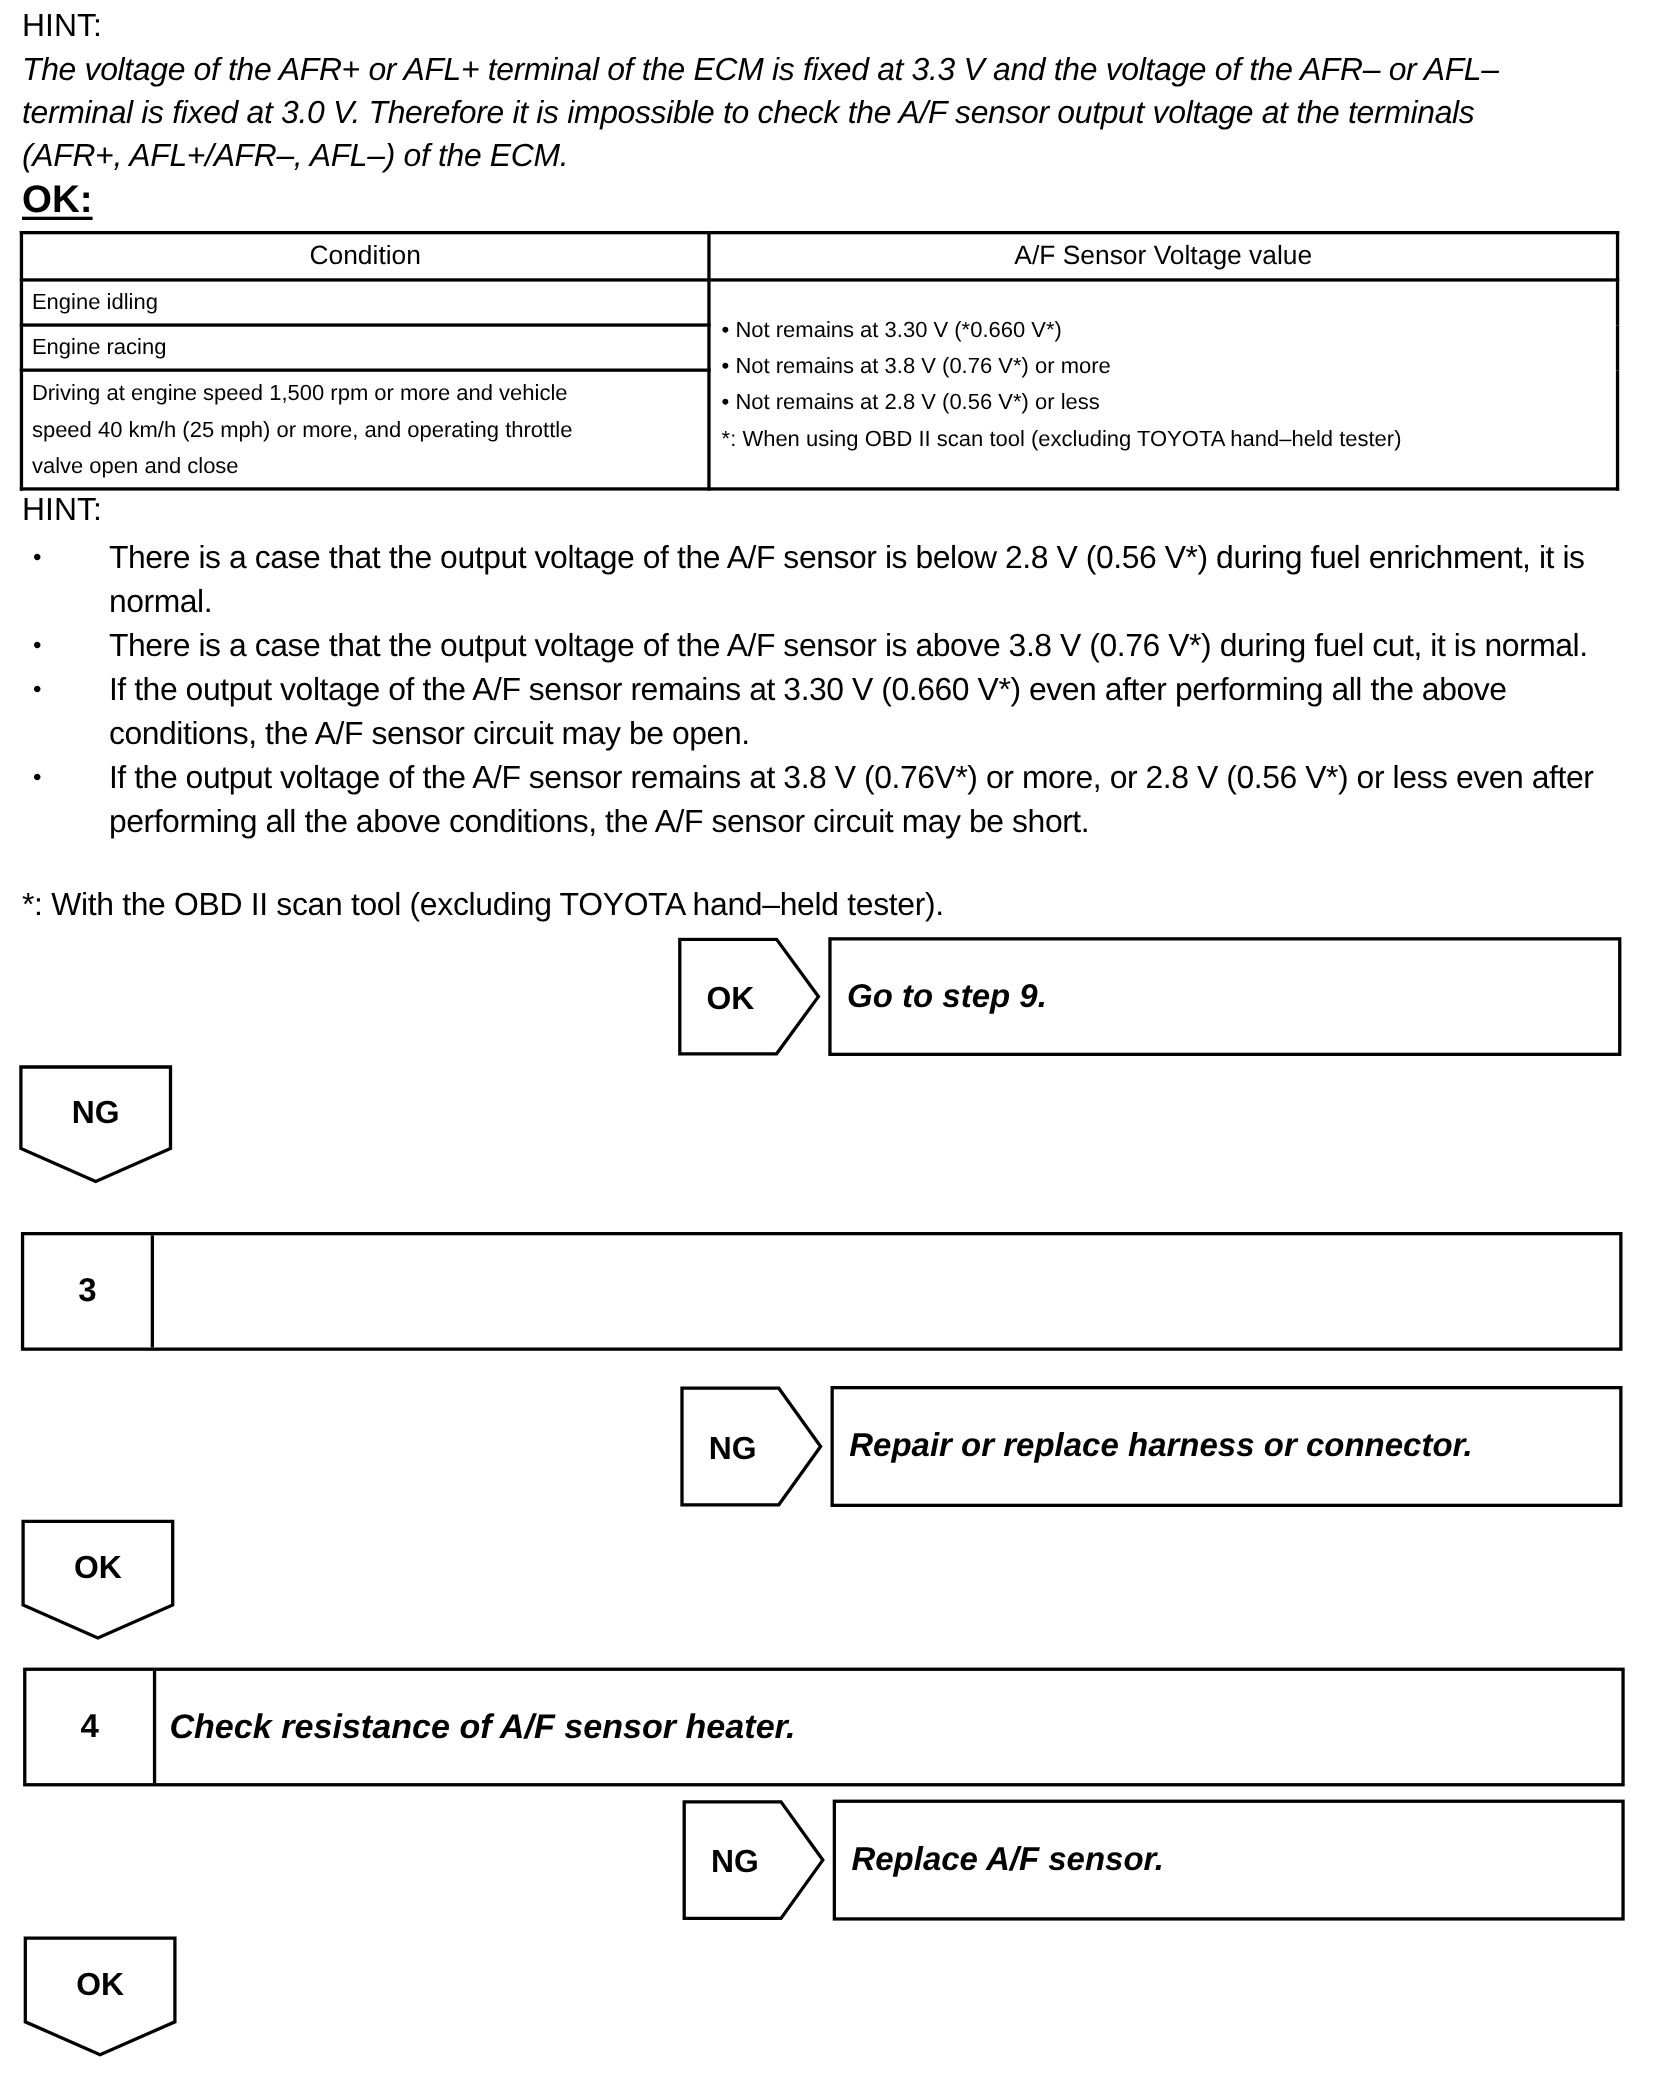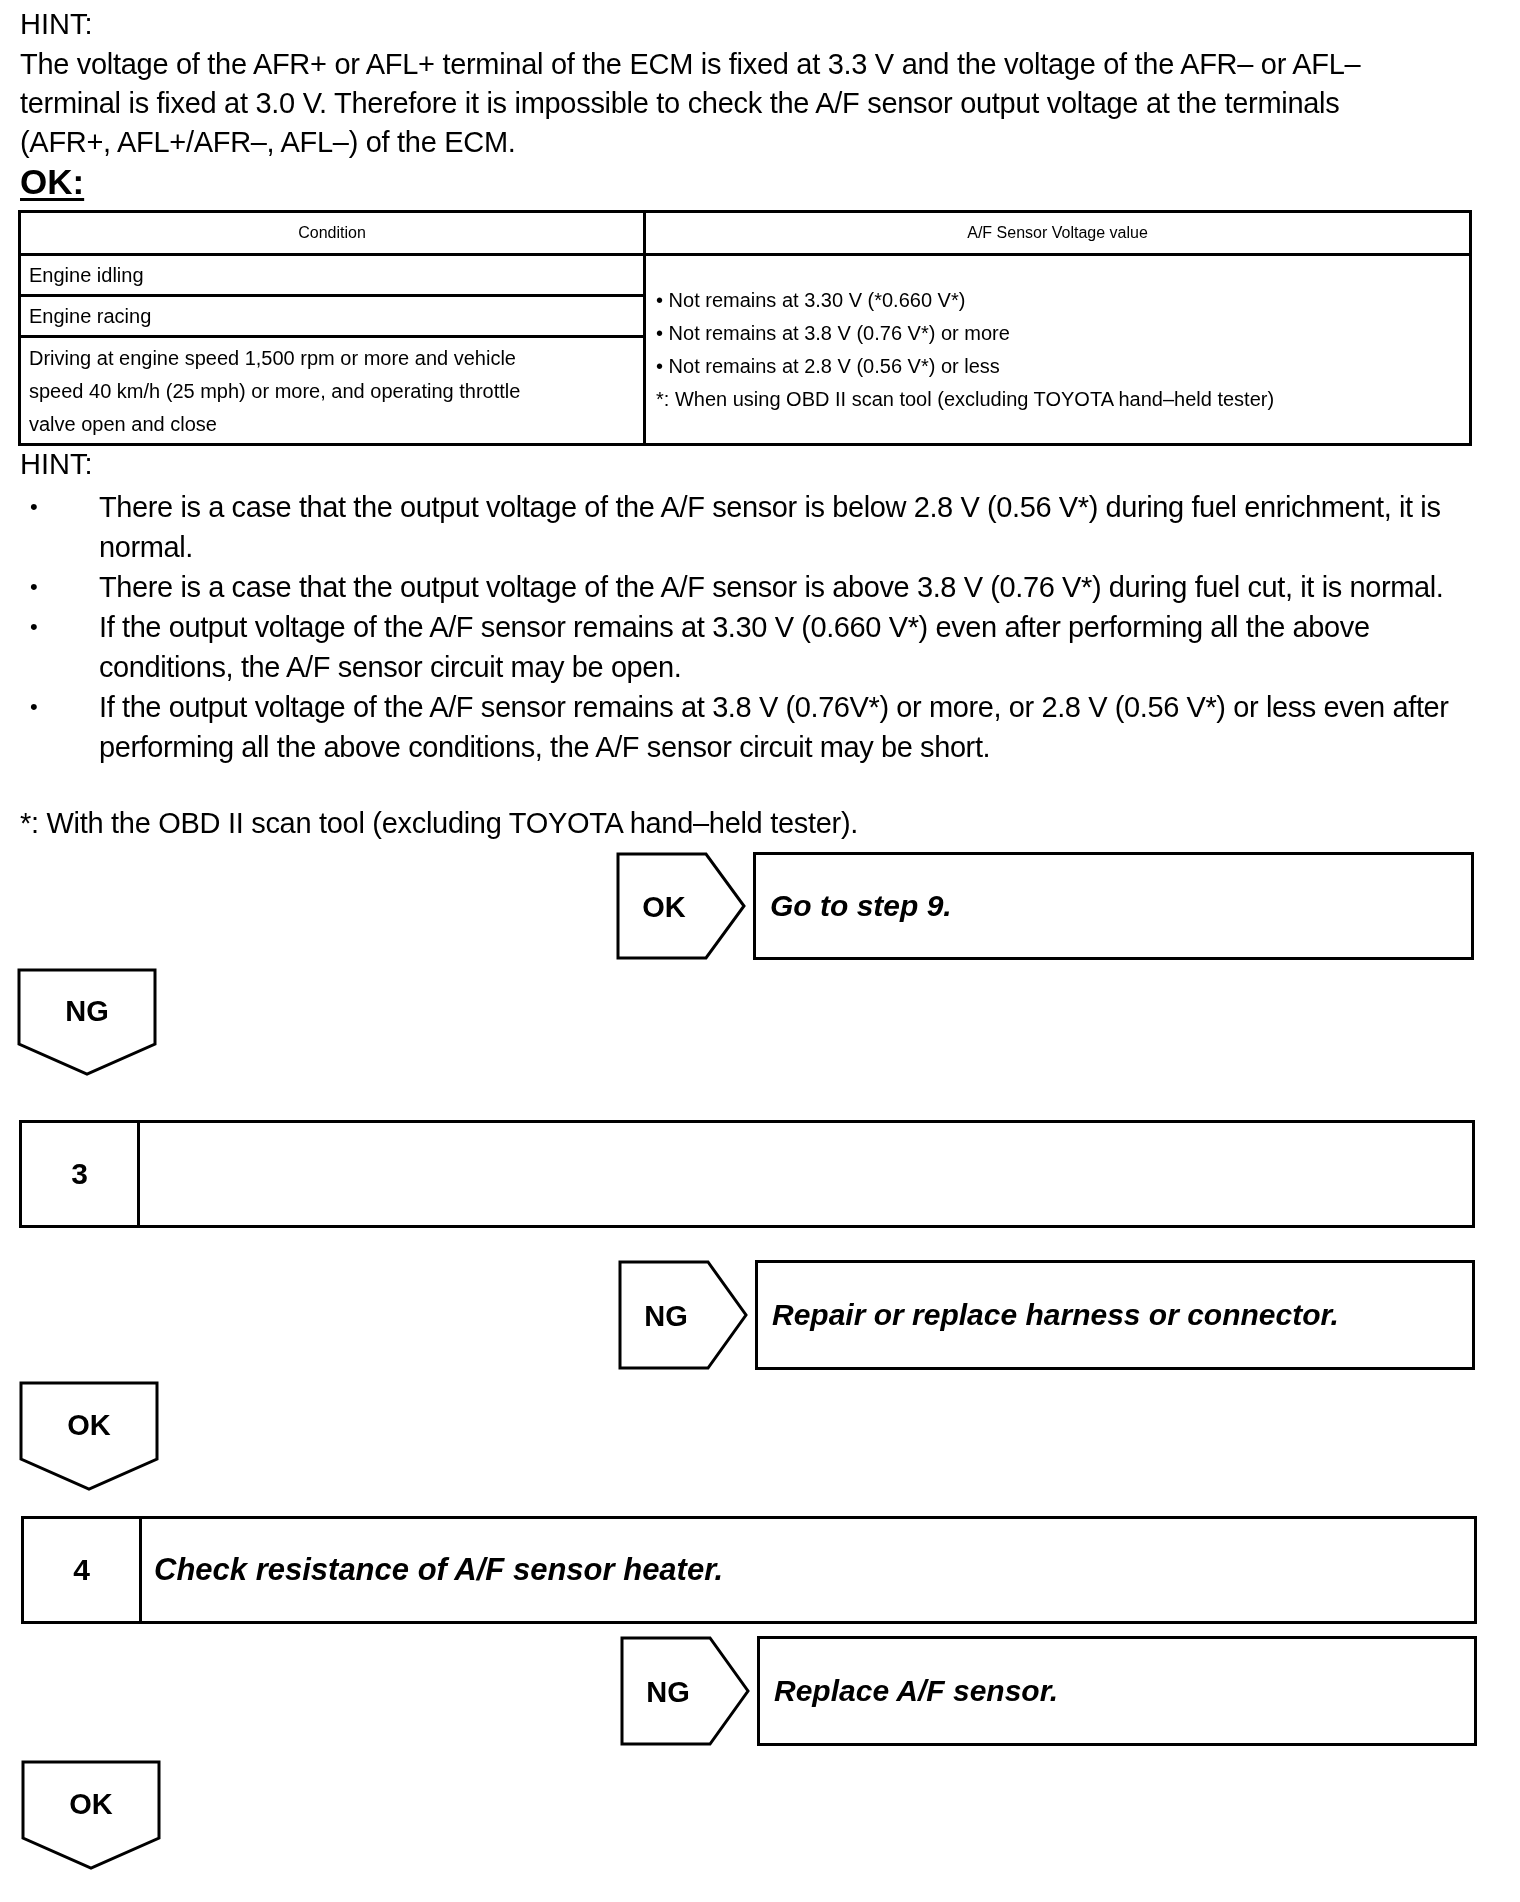--- a/index.html
+++ b/index.html
@@ -1,25 +1,25 @@
 <!DOCTYPE html>
 <html><head>
 <meta charset="utf-8">
 <style>
   html, body { margin:0; padding:0; background:#ffffff; }
   body { width:1520px; height:1902px; position:relative; overflow:hidden;
          font-family:"Liberation Sans", sans-serif; color:#000; }
   .abs { position:absolute; }
-  .body-text { font-size:29px; line-height:39px; letter-spacing:-0.3px; }
+  .body-text { font-size:29px; line-height:39px; letter-spacing:-0.3px;font-style:italic; }
   .hint-label { left:20px; font-size:29px; }
   .ok-label { left:20px; top:162px; font-size:35px; font-weight:bold; text-decoration:underline; text-underline-offset:4px; }
   table.spec { position:absolute; left:18px; top:210px; width:1454px; height:234px;
                border-collapse:collapse; border:3px solid #000; font-size:20px; }
   table.spec td, table.spec th { border:3px solid #000; padding:0 8px; font-weight:normal; vertical-align:middle; }
-  table.spec th { height:40px; text-align:center; font-size:16px; }
+  table.spec th { height:40px; text-align:center; font-size:24px; }
   table.spec td.cond { height:38px; }
   table.spec td.cond-long { line-height:33px; padding-top:4px; padding-bottom:2px; }
   table.spec td.val { line-height:33px; padding-left:10px; }
   .val-line { display:block; }
   ul.hints { position:absolute; left:0; top:487px; width:1490px; margin:0; padding:0; list-style:none; }
   ul.hints li { position:relative; padding-left:99px; font-size:29px; line-height:40px; letter-spacing:-0.4px; margin-bottom:0; }
   ul.hints li .bullet { position:absolute; left:30px; top:0; font-size:22px; }
   .footnote { left:20px; top:807px; font-size:29px; letter-spacing:-0.3px; }
   .flow-text { font-weight:bold; font-size:30px; }
   .result-box { border:3px solid #000; box-sizing:border-box; display:flex; align-items:center; padding-left:14px;font-style:italic; }

